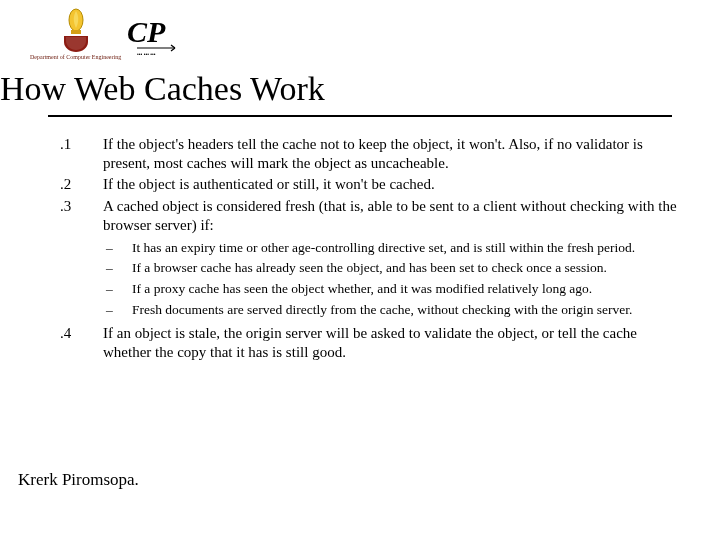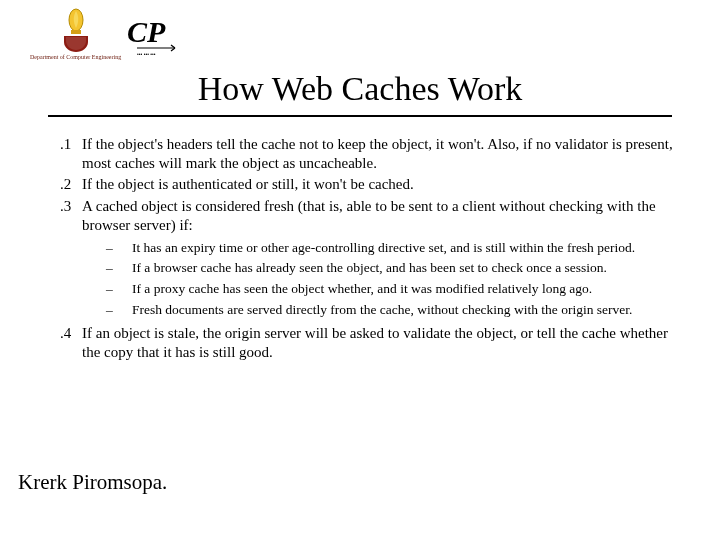--- a/index.html
+++ b/index.html
@@ -20,21 +20,21 @@
     align-items: flex-end;
     gap: 6px;
   }
   .dept-logo { display: flex; flex-direction: column; align-items: center; }
   .dept-caption { font-size: 6px; line-height: 1; color: #6b1a0d; margin-top: 2px; }
   .title {
     position: absolute;
     top: 70px;
     left: 0;
     width: 100%;
-    text-align: center;
+    text-align: left;
     font-size: 34px;
     font-weight: 400;
   }
   .title-rule {
     position: absolute;
     top: 115px;
     left: 48px;
     width: 624px;
     height: 2px;
     background: #000;
@@ -49,20 +49,21 @@
   }
   .num-item {
     display: flex;
     margin-bottom: 2px;
   }
   .num-item .num {
     flex: 0 0 22px;
   }
   .num-item .txt {
     flex: 1;
+    margin-left: 21px;
   }
   .sublist {
     margin: 4px 0 6px 46px;
     font-size: 13.5px;
     line-height: 1.3;
   }
   .sub-item {
     display: flex;
     margin-bottom: 3px;
   }
@@ -70,21 +71,21 @@
     flex: 0 0 18px;
   }
   .sub-item .txt {
     flex: 1;
     margin-left: 8px;
   }
   .author {
     position: absolute;
     top: 470px;
     left: 18px;
-    font-size: 21px;
+    font-size: 17px;
   }
 </style>
 </head>
 <body>
 
 <div class="header-logos">
   <div class="dept-logo">
     <svg width="36" height="44" viewBox="0 0 36 44">
       <ellipse cx="18" cy="12" rx="7" ry="11" fill="#f4c430" stroke="#b58b00" stroke-width="1"></ellipse>
       <path d="M18 3 C15 8 15 14 18 20 C21 14 21 8 18 3 Z" fill="#f7d85b"></path>

